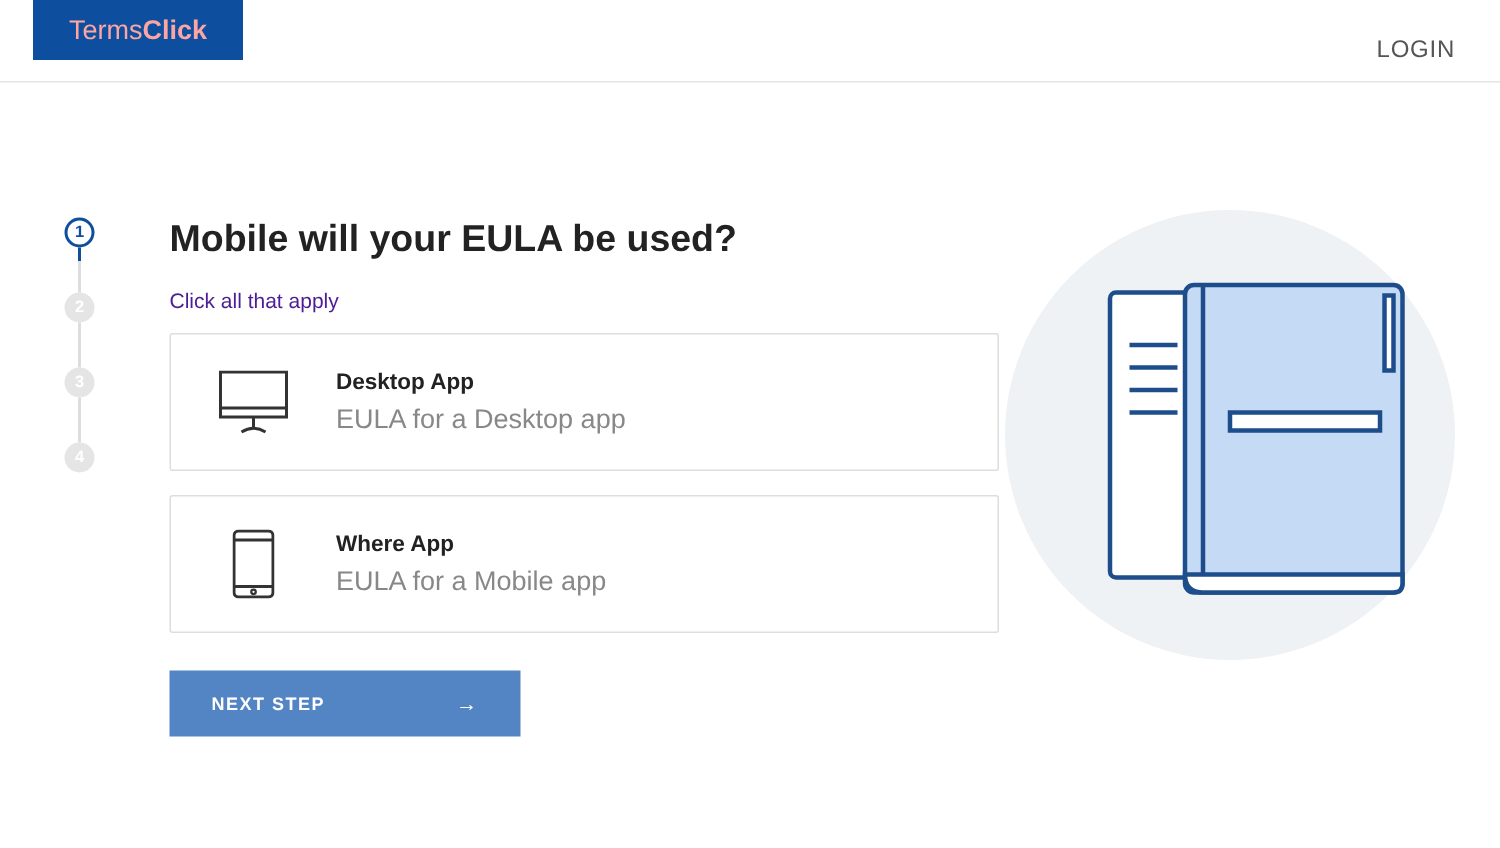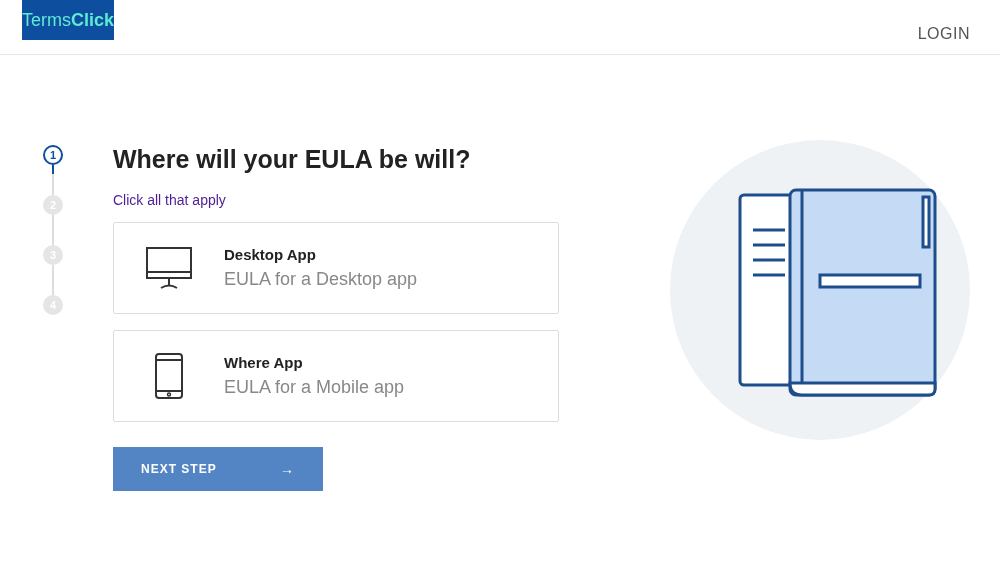--- a/index.html
+++ b/index.html
@@ -17,24 +17,24 @@
     .header {
       display: flex;
       justify-content: space-between;
       align-items: flex-start;
       border-bottom: 1px solid #e5e5e5;
       padding-right: 30px;
       height: 55px;
     }
     .logo {
       background: #0d4f9e;
-      color: #5eead4;
+      color: #fca5a5;
       font-size: 18px;
       font-weight: 400;
-      padding: 10px 0;
+      padding: 10px 24px;
       display: flex;
       align-items: center;
       height: 40px;
       margin-left: 22px;
     }
     .logo-first {
       font-weight: 400;
     }
     .logo-second {
       font-weight: 700;
@@ -100,21 +100,21 @@
       margin-bottom: 14px;
     }
     .option {
       border: 1px solid #ddd;
       border-radius: 2px;
       padding: 20px 20px 20px 30px;
       display: flex;
       align-items: center;
       margin-bottom: 16px;
       cursor: pointer;
-      width: 446px;
+      width: 553px;
     }
     .option-icon {
       width: 50px;
       height: 50px;
       display: flex;
       align-items: center;
       justify-content: center;
       margin-right: 30px;
     }
     .option-text {
@@ -136,21 +136,21 @@
       color: #fff;
       border: none;
       padding: 14px 28px;
       font-size: 12px;
       font-weight: 700;
       letter-spacing: 1px;
       display: flex;
       align-items: center;
       cursor: pointer;
       margin-top: 25px;
-      width: 210px;
+      width: 234px;
       justify-content: space-between;
     }
     .arrow {
       font-size: 14px;
     }
     .illustration {
       position: absolute;
       right: 25px;
       top: 135px;
       width: 310px;
@@ -173,21 +173,21 @@
     <div class="step active">1</div>
     <div class="step-line first"></div>
     <div class="step inactive">2</div>
     <div class="step-line"></div>
     <div class="step inactive">3</div>
     <div class="step-line"></div>
     <div class="step inactive">4</div>
   </div>
 
   <div class="content">
-    <h1 class="title">Where will your EULA be will?</h1>
+    <h1 class="title">Mobile will your EULA be used?</h1>
     <p class="subtitle">Click all that apply</p>
 
     <div class="option">
       <div class="option-icon">
         <svg width="46" height="42" viewBox="0 0 46 42">
           <rect x="1" y="1" width="44" height="30" fill="none" stroke="#333" stroke-width="2"></rect>
           <line x1="1" y1="25" x2="45" y2="25" stroke="#333" stroke-width="2"></line>
           <line x1="23" y1="31" x2="23" y2="38" stroke="#333" stroke-width="2"></line>
           <path d="M 15 41 Q 23 36 31 41" fill="none" stroke="#333" stroke-width="2"></path>
         </svg>

